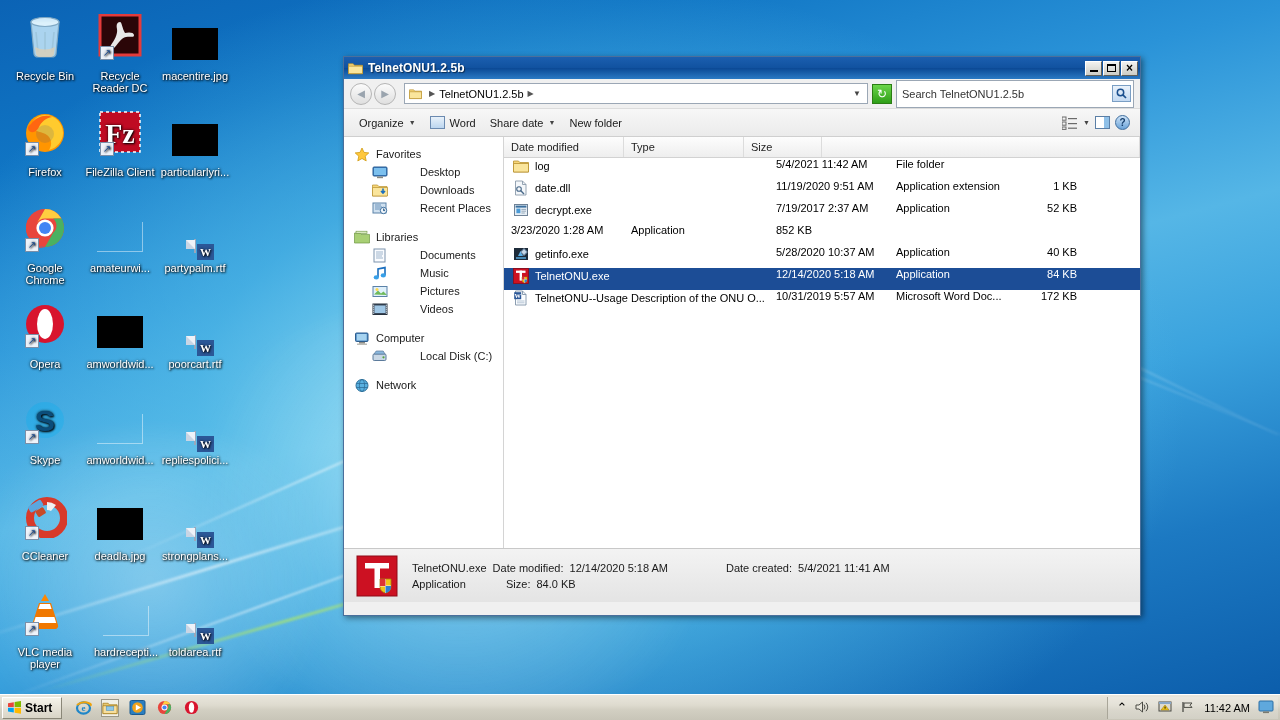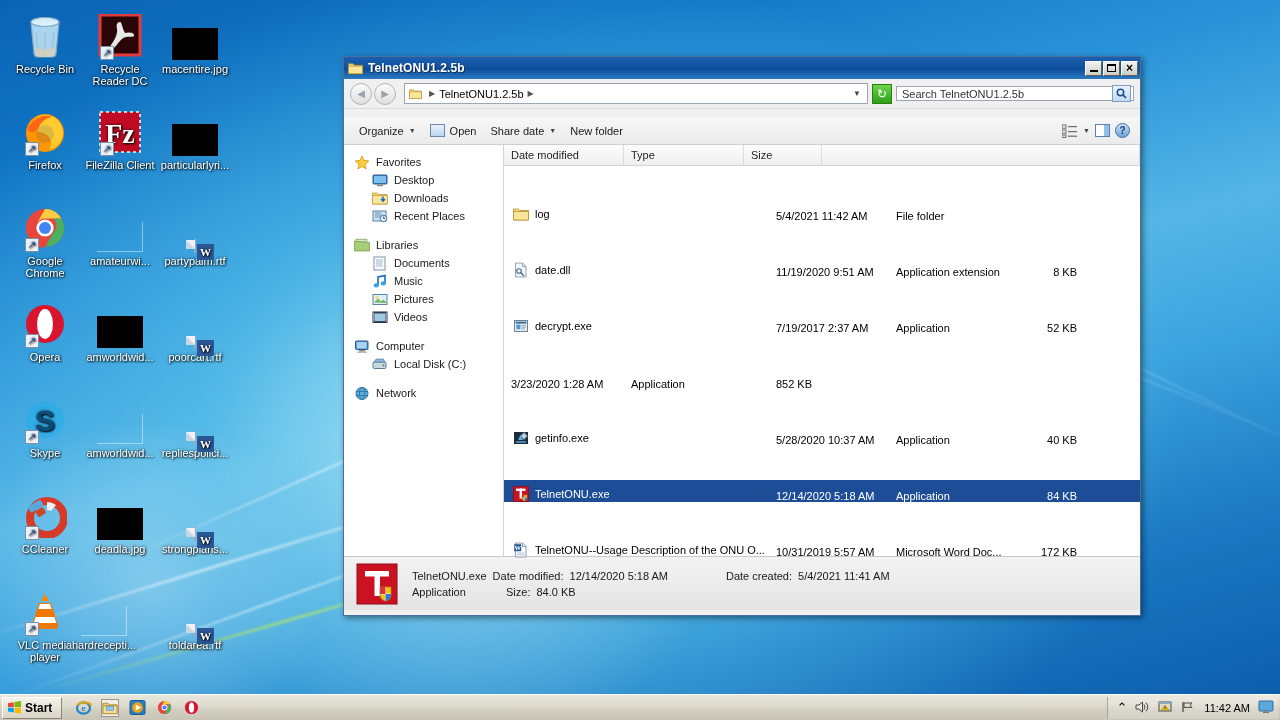--- a/index.html
+++ b/index.html
@@ -35,21 +35,21 @@
 
   
   #icon-grid { position: absolute; left: 0; top: 4px; width: 240px; }
   .dicon {
     position: absolute; width: 76px; text-align: center;
     color: #fff; font-size: 11px; line-height: 12px;
     text-shadow: 0 0 3px rgba(0,0,0,0.85), 1px 1px 2px rgba(0,0,0,0.9);
     cursor: default;
   }
   .dicon .glyphbox { height: 50px; display:flex; align-items:flex-end; justify-content:center; }
-  .dicon .lbl { display:block; margin-top: 3px; word-wrap: break-word; }
+  .dicon .lbl { display:block; margin-top: 10px; word-wrap: break-word; }
   .blackthumb { width: 46px; height: 32px; background: #000; }
   .shortcut-arrow {
     position:absolute; left:2px; bottom:0; width:14px; height:14px;
     background:#eef3fa; border:1px solid #7a8fa8;
     display:flex; align-items:center; justify-content:center;
     font-size:10px; color:#1b4b8f;
   }
   .icowrap { position: relative; display:inline-block; }
 
   
@@ -98,65 +98,65 @@
   }
   .crumb-folder{width:13px;height:12px;margin:0 3px 0 2px;}
   .crumb-sep{color:#555;margin:0 4px;font-size:8px;}
   .addr-drop{margin-left:auto;color:#444;font-size:8px;padding:0 4px;}
   .refreshbtn{
     width:20px;height:20px;background:linear-gradient(180deg,#6bd64a,#2e9e17);
     border:1px solid #2b7d14;display:flex;align-items:center;justify-content:center;
     color:#fff;font-size:12px;margin-right:4px;
   }
   #searchbox{
-    width:238px;height:15px;background:#fff;border:1px solid #9ba7b5;
+    width:238px;height:28px;background:#fff;border:1px solid #9ba7b5;
     display:flex;align-items:center;padding:0 2px 0 5px;font-size:11px;color:#333;
   }
   #searchbox .sbtn{
     margin-left:auto;width:19px;height:17px;background:linear-gradient(180deg,#eaf2fb,#c4daf2);
     border:1px solid #7a9ec4;display:flex;align-items:center;justify-content:center;color:#1a4f8e;font-size:10px;
   }
   #toolbar {
     height: 28px; background: linear-gradient(180deg,#f7f7f7,#ebebeb);
-    border-bottom:1px solid #cfcfcf; display:flex;align-items:center;padding:0 8px;font-size:11px;color:#1a1a1a;margin-top:8px;
+    border-bottom:1px solid #cfcfcf; display:flex;align-items:center;padding:0 8px;font-size:11px;color:#1a1a1a;
   }
   .tbitem{ display:flex;align-items:center;height:22px;padding:0 7px;cursor:default; }
   .tbitem .car{ font-size:7px;margin-left:5px;color:#444; }
   .tb-right{ margin-left:auto; display:flex; align-items:center; gap:5px; padding-right:2px;}
   .viewicon{width:16px;height:14px;position:relative;}
   .prevpane{width:15px;height:13px;border:1px solid #5b7fa6;background:#fff;display:flex;}
   .prevpane i{display:block;width:5px;background:#8fc0e8;margin-left:auto;height:100%;}
   .helpbtn{width:15px;height:15px;border-radius:50%;background:linear-gradient(180deg,#cfe4f8,#6aa3d8);
     border:1px solid #3f6e9e;color:#143d6b;font-size:10px;font-weight:bold;
     display:flex;align-items:center;justify-content:center;}
 
   #body { display:flex; height: 411px; }
   #navpane {
     width:160px; background:#fff; border-right:1px solid #d4d4d4;
     padding-top:8px; font-size:11px; color:#1a1a1a; overflow:hidden;
   }
   .nav-row{ display:flex;align-items:center;height:18px;padding-left:10px;cursor:default; }
-  .nav-row.child{ padding-left:28px; }
+  .nav-row.child{ padding-left:28px;gap:26px; }
   .nav-row .nicon{ width:16px;height:15px;margin-right:6px;flex:0 0 16px; }
   .nav-gap{ height:11px; }
 
   #filelist { flex:1; background:#fff; position:relative; }
   #colheader{
     height:21px; display:flex; background: linear-gradient(180deg,#fdfdfd,#eeeeee);
     border-bottom:1px solid #d2d2d2; font-size:11px; color:#1f1f1f;
   }
   #colheader .col{ display:flex;align-items:center;padding-left:7px;border-right:1px solid #dcdcdc;cursor:default; }
   #colheader .sortarrow{ margin-left:5px;font-size:7px;color:#7d7d7d; }
   .c-name{ width:265px; }
   .c-date{ width:120px; }
   .c-type{ width:120px; }
   .c-size{ width:78px; }
   .c-pad{ flex:1; }
 
-  .frow{ display:flex; height:22px; align-items:flex-end; font-size:11px; color:#000; cursor:default;margin-top:34px; }
+  .frow{ display:flex; height:22px; align-items:flex-start; font-size:11px; color:#000; cursor:default; }
   .frow.sel{ background:#1c4d96; color:#fff; }
   .frow .fc{ padding-left:7px; overflow:hidden;white-space:nowrap;text-overflow:ellipsis; }
   .frow .fc.name{ width:265px; display:flex;align-items:center;gap:6px; padding-left:9px;}
   .frow .fc.date{ width:120px; }
   .frow .fc.type{ width:120px; }
   .frow .fc.size{ width:78px; text-align:right; padding-right:10px; padding-left:0;}
   .ficon{ width:16px;height:16px;flex:0 0 16px; }
 
   #detailspane{
     height:54px; background: linear-gradient(180deg,#f3f3f3,#e4e4e4);
@@ -404,21 +404,21 @@
         <span class="glyphbox">
           <span class="icowrap"><svg width="44" height="44" viewBox="0 0 44 44">
       <path d="M22 4 l4 7 h-8z" fill="#ff8800"></path>
       <path d="M16 13 h12 l7 22 a3 3 0 0 1 -3 4 H12 a3 3 0 0 1 -3 -4z" fill="#f07800"></path>
       <path d="M17 14 h10 l1.6 5 H15.4z" fill="#fff"></path>
       <path d="M12.6 27 h18.8 l1.8 6 H10.8z" fill="#fff"></path>
             </svg><span class="shortcut-arrow">↗</span></span>
         </span>
         <span class="lbl">VLC media player</span>
       </div>
-      <div class="dicon" style="left: 66px; top: 582px;">
+      <div class="dicon" style="left: 88px; top: 582px;">
         <span class="glyphbox">
           <span class="icowrap">
             <div class="blackthumb" style="background:transparent;border-bottom:1px solid rgba(255,255,255,.45);border-right:1px solid rgba(255,255,255,.45);height:30px;"></div>
           </span>
         </span>
         <span class="lbl">hardrecepti...</span>
       </div>
       <div class="dicon" style="left: 157px; top: 582px;">
         <span class="glyphbox">
           <span class="icowrap"><span class="docicon"><span class="wbadge">W</span><span class="lines">
@@ -479,21 +479,21 @@
       </div>
     </div>
 
     <div id="toolbar">
       <div class="tbitem">
         <span>Organize</span>
         <span class="car">▼</span>
       </div>
       <div class="tbitem">
         <span style="width:15px;height:13px;border:1px solid #6b8ab0;background:linear-gradient(180deg,#e8f1fa,#bcd6ef);display:inline-block;margin-right:5px;"></span>
-        <span>Open</span>
+        <span>Word</span>
       </div>
       <div class="tbitem">
         <span>Share date</span>
         <span class="car">▼</span>
       </div>
       <div class="tbitem">
         <span>New folder</span>
       </div>
       <div class="tb-right">
         <span class="viewicon">
@@ -645,21 +645,21 @@
                 <span class="ficon"><svg width="16" height="16" viewBox="0 0 16 16">
                     <path d="M2.5 1h7l3.5 3.5V15h-10.5z" fill="#f4f7fa" stroke="#8a9aaa" stroke-width="0.9"></path>
                     <path d="M9.5 1v3.5H13" fill="none" stroke="#8a9aaa" stroke-width="0.9"></path>
                     <circle cx="6" cy="9" r="2.3" fill="none" stroke="#4a6a8a" stroke-width="1.1"></circle>
                     <path d="M7.6 10.6 l3.4 3.4" stroke="#4a6a8a" stroke-width="1.4"></path>
                   </svg></span>
                 <span>date.dll</span>
               </span>
               <span class="fc date">11/19/2020 9:51 AM</span>
               <span class="fc type">Application extension</span>
-              <span class="fc size">8 KB</span>
+              <span class="fc size">1 KB</span>
             </div>
             <div class="frow">
               <span class="fc name">
                 <span class="ficon"><svg width="16" height="16" viewBox="0 0 16 16">
                     <rect x="1.5" y="2.5" width="13" height="11" fill="#e6eef5" stroke="#6f8296"></rect>
                     <rect x="2.6" y="3.6" width="10.8" height="2" fill="#3b6f9e"></rect>
                     <rect x="3.4" y="6.6" width="4" height="4.6" fill="#4a9ad6"></rect>
                     <path d="M8.4 7.4h4.6 M8.4 9.2h4.6 M8.4 11h3.4" stroke="#8fa3b6" stroke-width="0.9"></path>
                   </svg></span>
                 <span>decrypt.exe</span>

